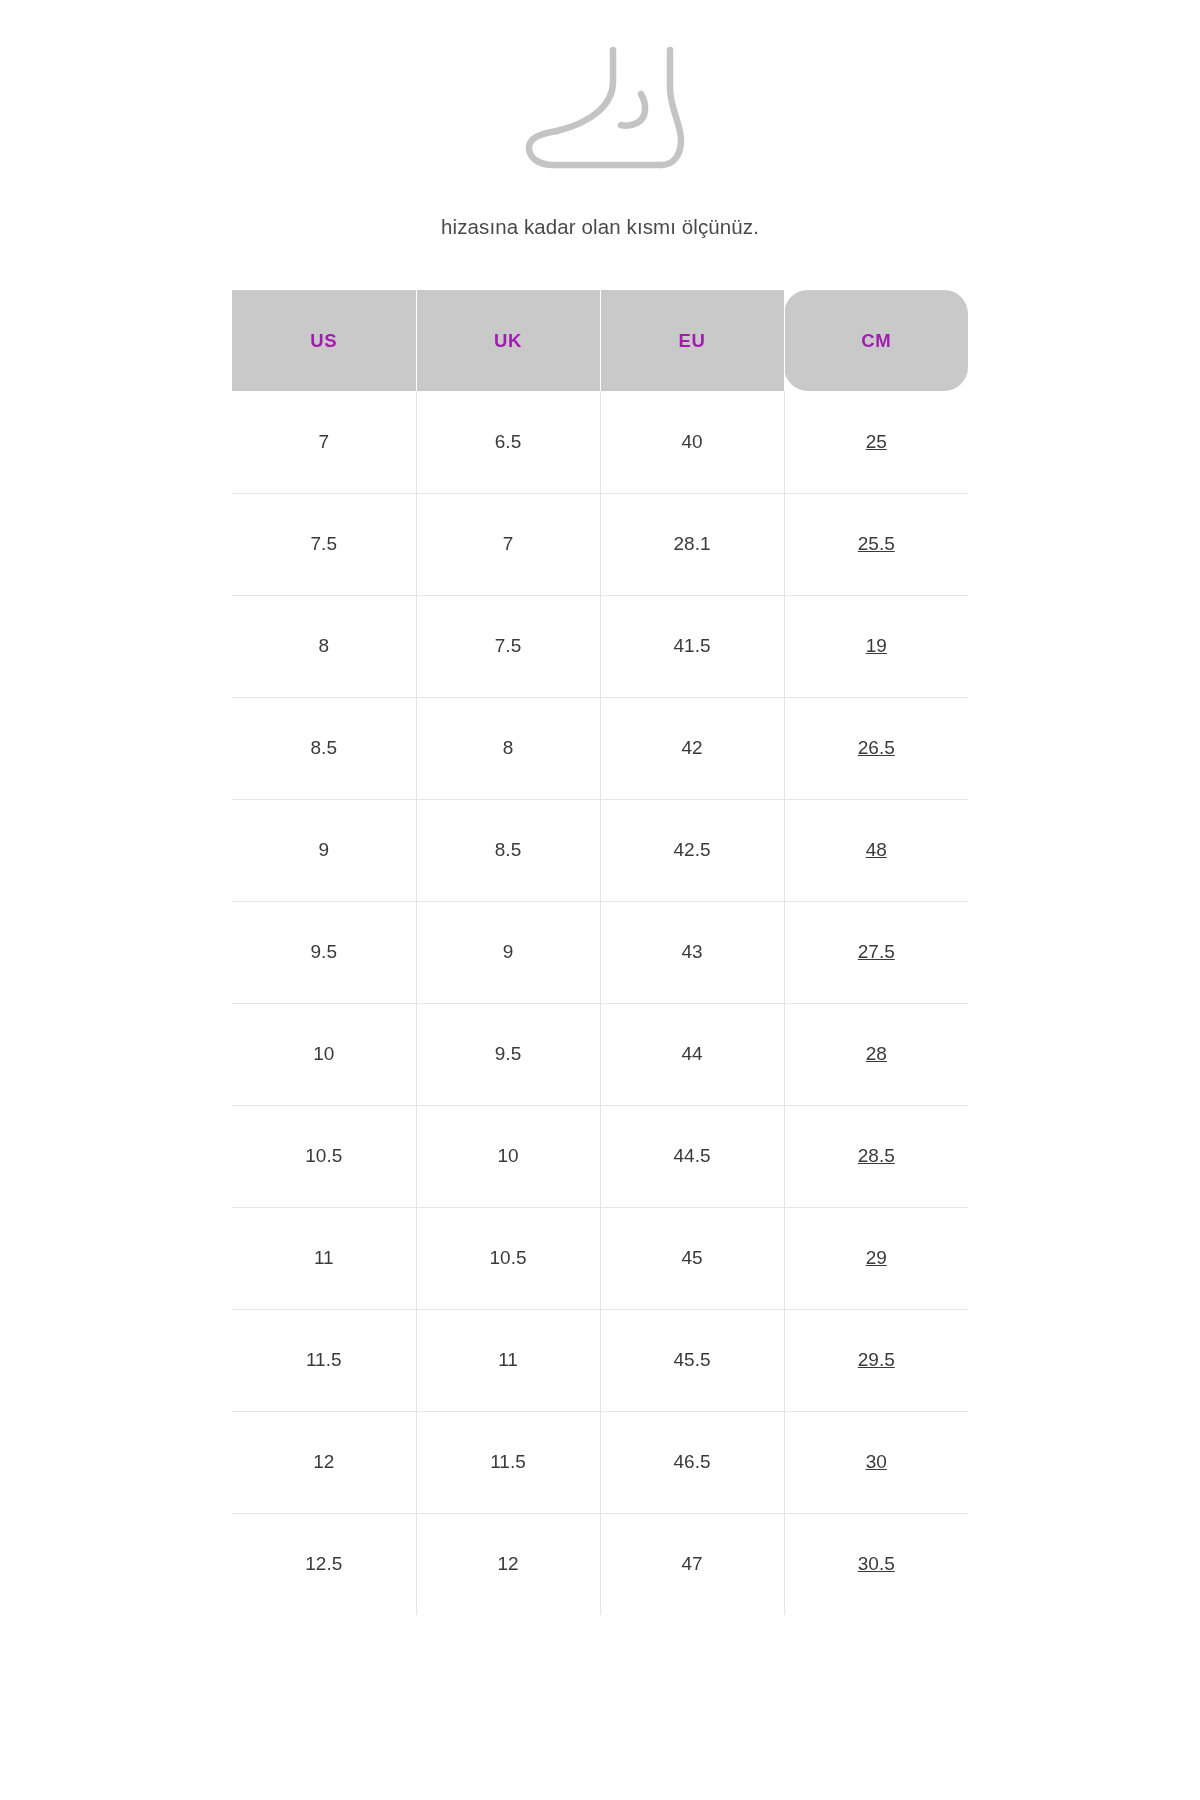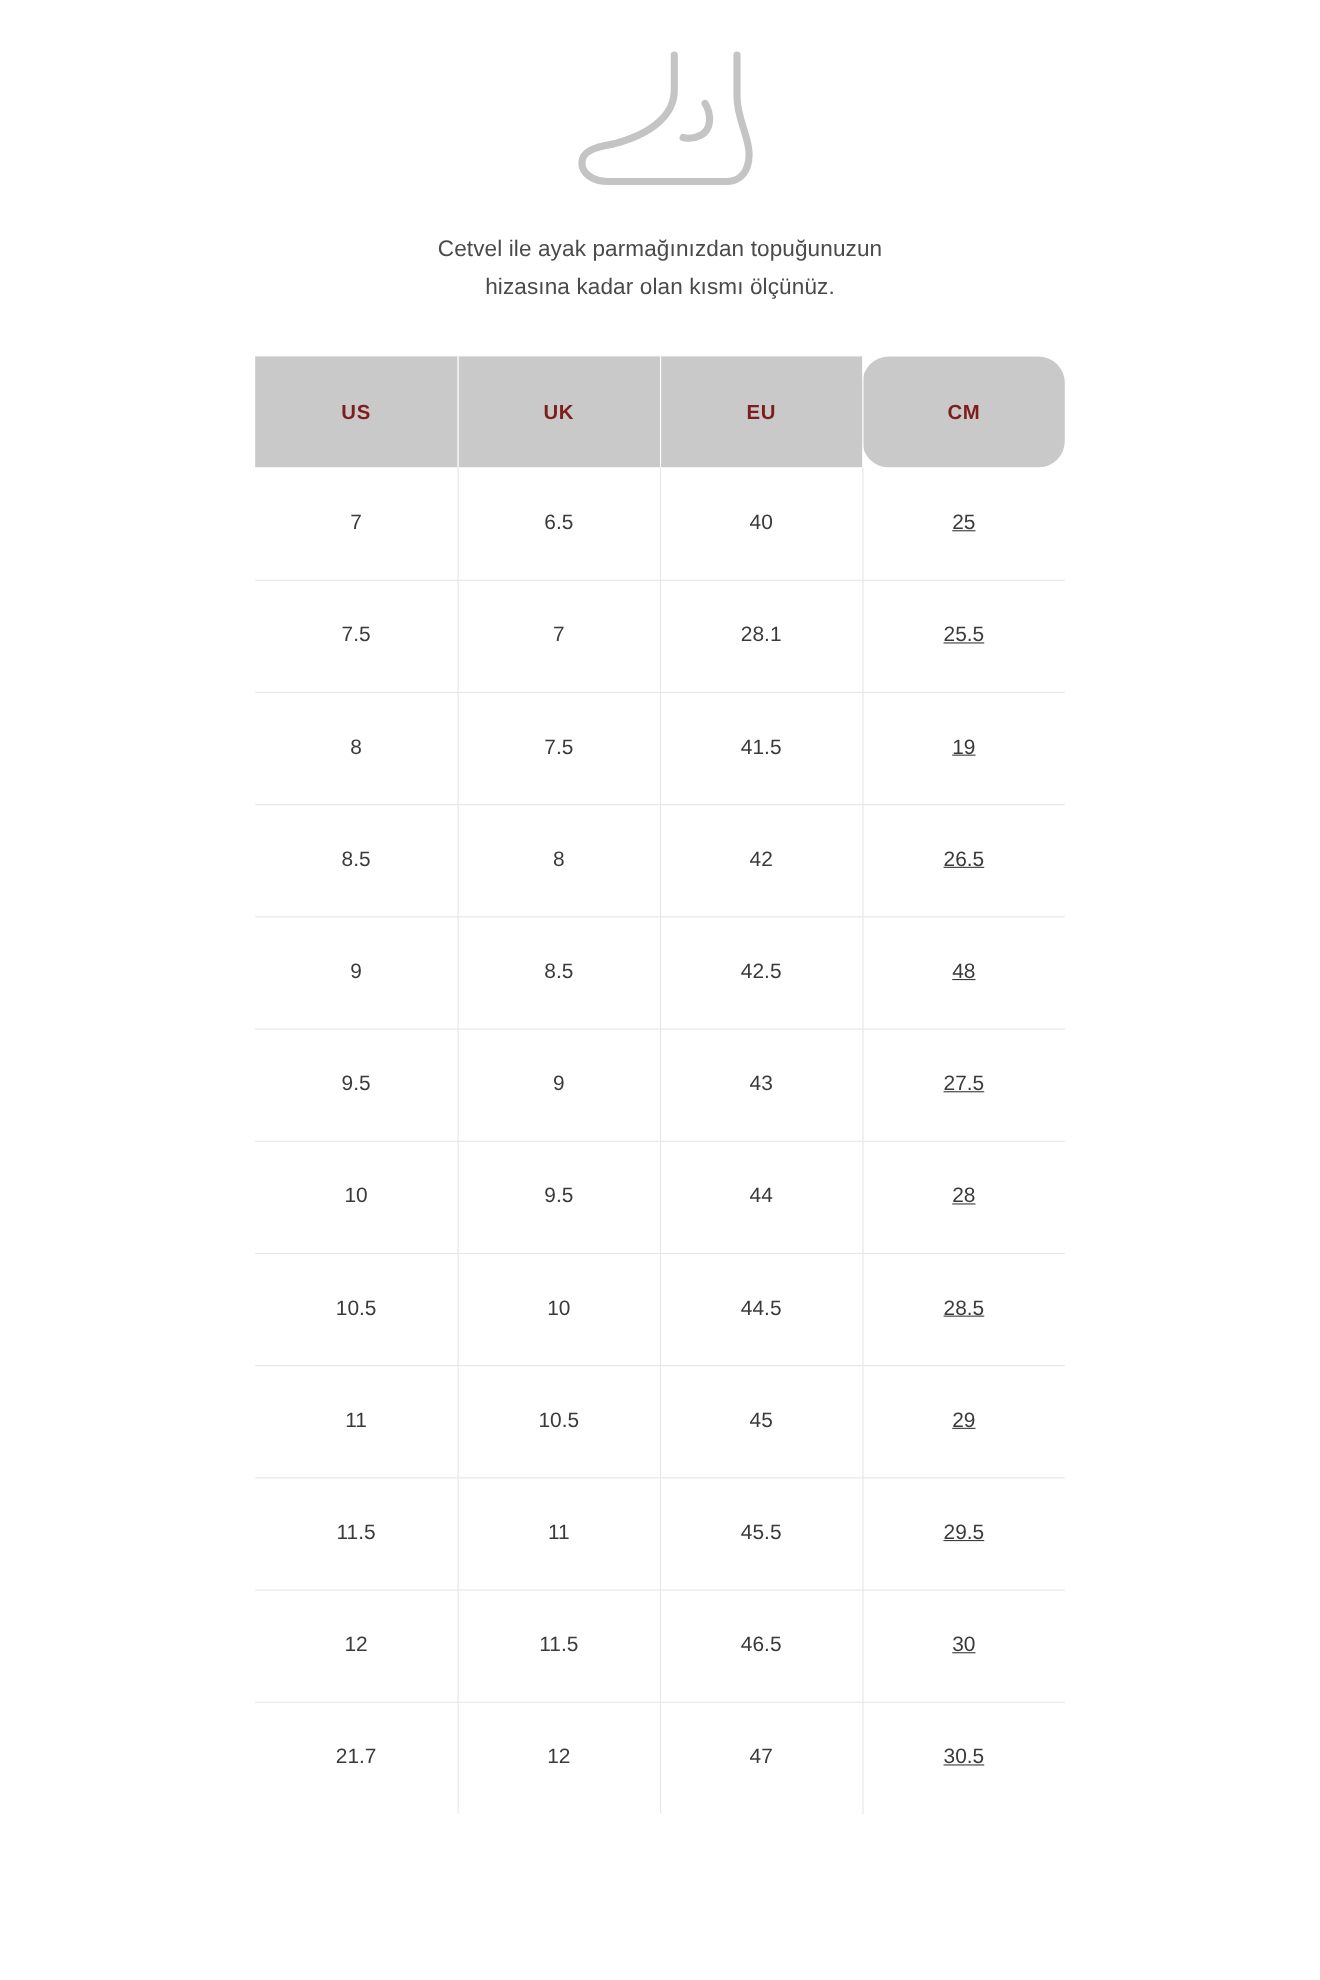--- a/index.html
+++ b/index.html
@@ -67,21 +67,21 @@
   table.size-table th,
   table.size-table td {
     width: 184px;
     text-align: center;
     vertical-align: middle;
   }
 
   table.size-table thead th {
     height: 101px;
     background: #c9c9c9;
-    color: #7f1d1d;
+    color: #a21caf;
     font-size: 18.5px;
     font-weight: 700;
     letter-spacing: 0.6px;
     border-right: 1px solid #ffffff;
   }
   table.size-table thead th:last-child { border-right: none; border-radius: 24px; }
 
   table.size-table tbody td {
     height: 102px;
     background: #ffffff;
@@ -108,21 +108,20 @@
         <path d="M62 93 C44 96 34 100 34 110 C34 120 44 127 58 127 L166 127"></path>
 
         <path d="M175 12 L175 50 C175 70 186 86 186 102 C186 118 178 127 166 127"></path>
 
         <path d="M146 56 C152 66 152 80 142 85 C136 88 130 88 126 87"></path>
       </g>
     </svg>
   </div>
 
   <div class="caption">
-    <span class="cap-line">Cetvel ile ayak parmağınızdan topuğunuzun</span>
     <span class="cap-line">hizasına kadar olan kısmı ölçünüz.</span>
   </div>
 
   <div class="table-wrap">
     <table class="size-table">
       <thead>
         <tr>
             <th>US</th>
             <th>UK</th>
             <th>EU</th>
@@ -190,21 +189,21 @@
             <td>45.5</td>
             <td>29.5</td>
           </tr>
           <tr>
             <td>12</td>
             <td>11.5</td>
             <td>46.5</td>
             <td>30</td>
           </tr>
           <tr>
-            <td>21.7</td>
+            <td>12.5</td>
             <td>12</td>
             <td>47</td>
             <td>30.5</td>
           </tr>
         </tbody>
     </table>
   </div>
 
 </div>
 

